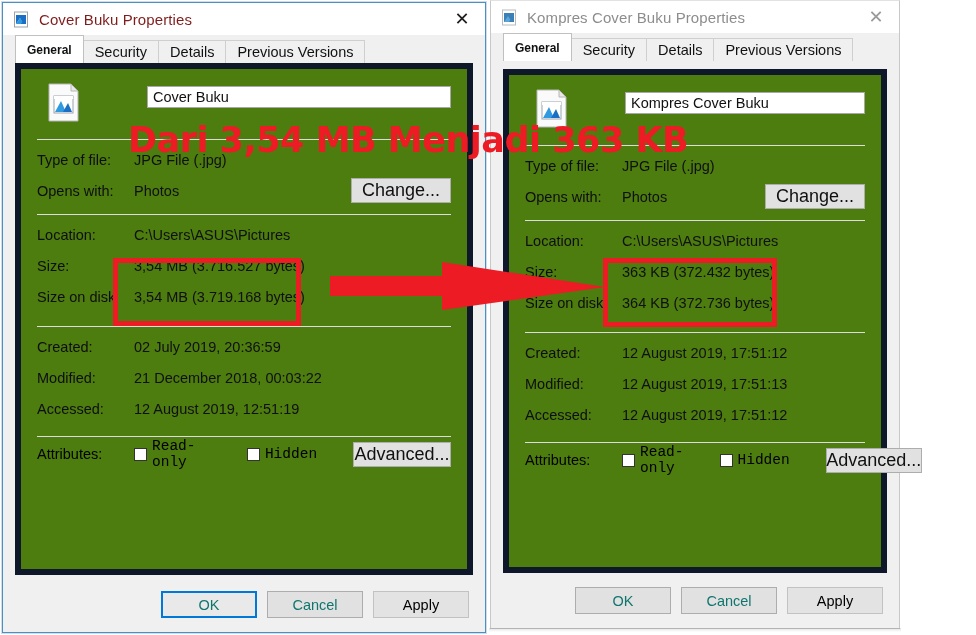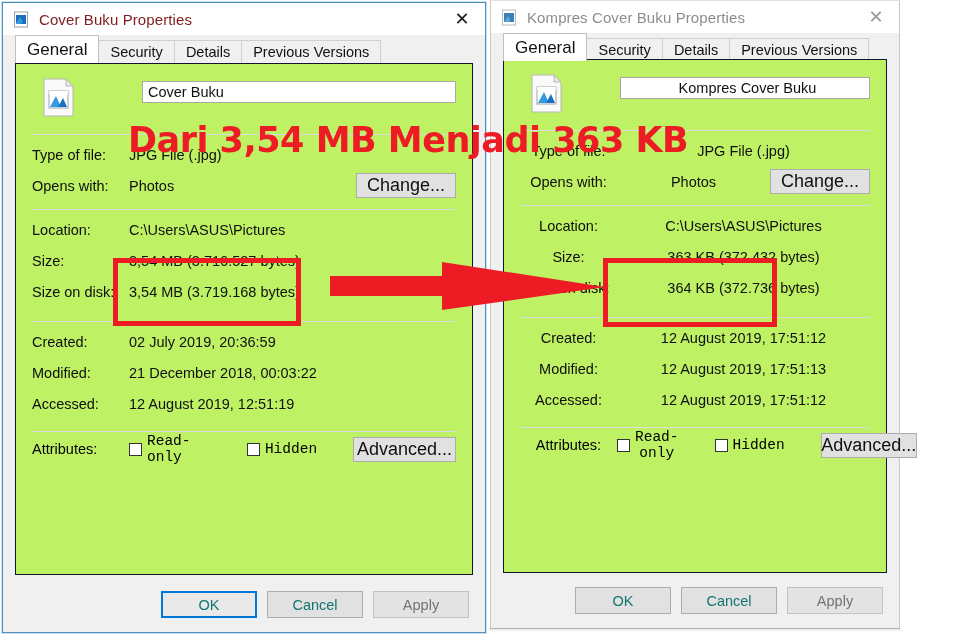--- a/index.html
+++ b/index.html
@@ -110,36 +110,37 @@
     margin-right: -1px;
     box-sizing: border-box;
     position: relative;
     white-space: nowrap;
   }
   .tab.active {
     background: #ffffff;
     height: 28px;
     z-index: 3;
     border-color: #c0c0c0;
-    font-size: 17px;
+    font-size: 12px;
+    font-weight: bold;
   }
 
   
   .tabpage {
     position: absolute;
     left: 12px;
     right: 12px;
     top: 60px;
     bottom: 57px;
-    background: #bef264;
-    border: 1px solid #0f172a;
+    background: #4d7c0f;
+    border: 6px solid #0f172a;
     box-sizing: border-box;
     z-index: 2;
   }
-  .window.right .tabpage { top: 58px; bottom: 55px; text-align: center; }
+  .window.right .tabpage { top: 68px; bottom: 55px; }
 
   
   .gen {
     position: relative;
     padding: 14px 16px 0 16px;
     box-sizing: border-box;
     height: 100%;
   }
   .filehead {
     display: flex;
@@ -257,21 +258,21 @@
     display: inline-flex;
     align-items: center;
     justify-content: center;
     margin-left: 10px;
     box-sizing: border-box;
   }
   .fbtn.focus {
     border: 2px solid #0078d7;
     background: #e9e9e9;
   }
-  .fbtn.disabled { color: #737373; background: #e3e3e3; border-color: #c2c2c2; }
+  .fbtn.disabled { color: #000000; background: #e3e3e3; border-color: #c2c2c2; }
 
   
   .overlay {
     position: absolute;
     left: 0; top: 0;
     width: 976px; height: 635px;
     pointer-events: none;
     z-index: 50;
   }
   .anno-text {

